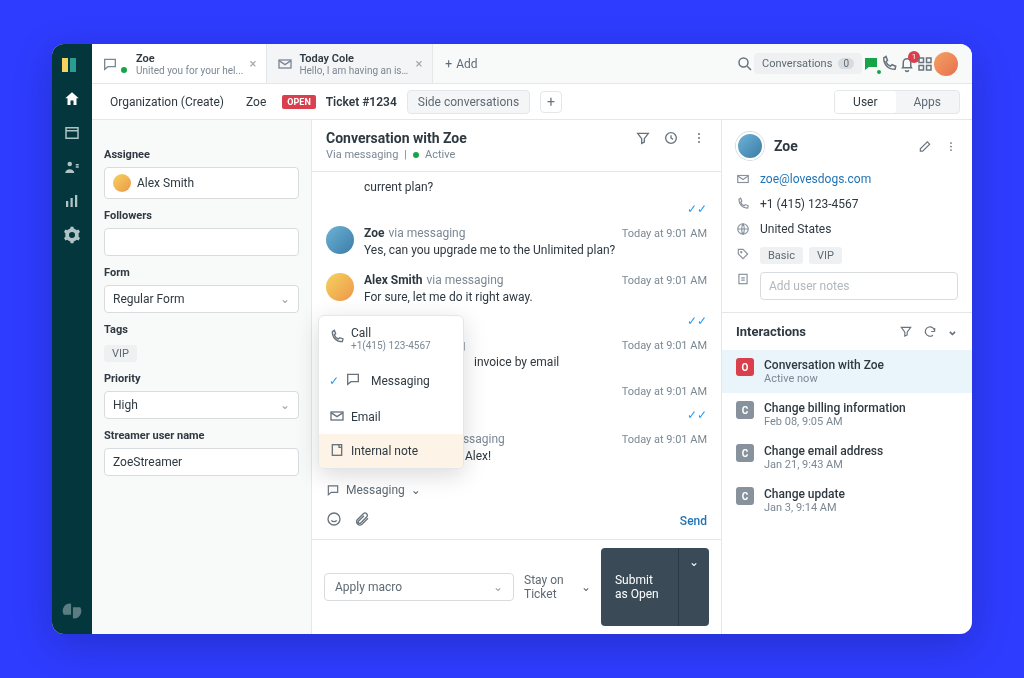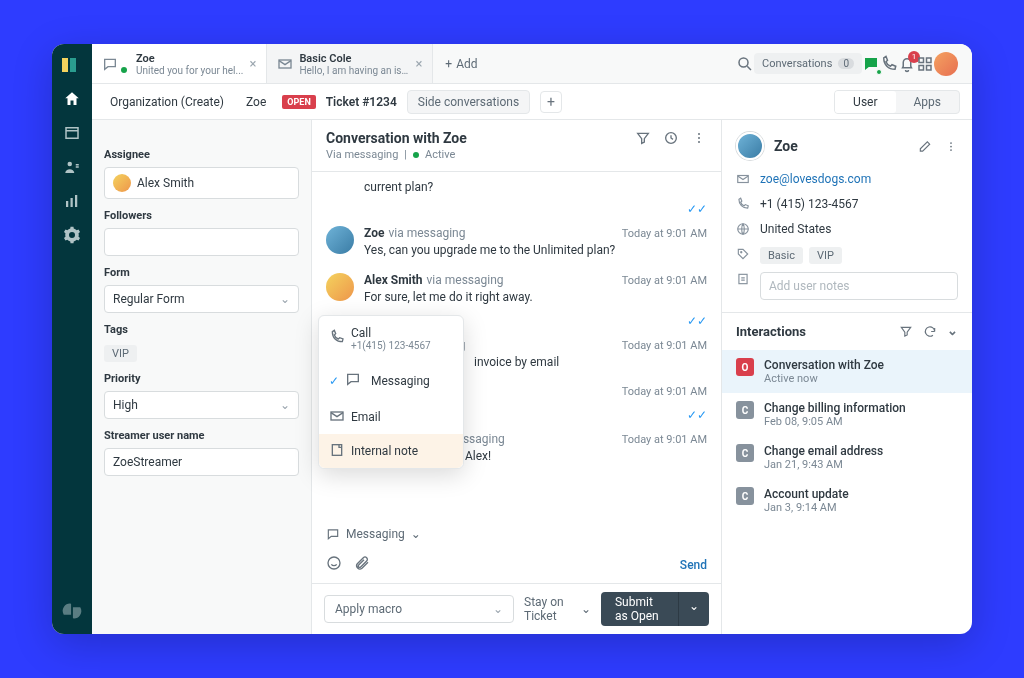--- a/index.html
+++ b/index.html
@@ -89,21 +89,21 @@
 .composer-channel { padding: 6px 14px; font-size:12px; color:#5d6a75; display:flex; align-items:center; gap:6px;}
 .composer-channel .ci{ width:14px; height:14px; color:#68737d;}
 .composer-row { padding: 8px 14px; display:flex; align-items:center; gap:12px; color:#68737d;}
 .composer-row .send { margin-left:auto; color:#1f73b7; font-size:12px; font-weight:500;}
 
 .footer { border-top: 1px solid #e4e7e9; padding: 8px 12px; display:flex; align-items:center; gap: 10px;}
 .macro { flex: 0 0 190px; border:1px solid #d8dcde; border-radius:4px; padding: 6px 10px; font-size:12px; color:#5d6a75; display:flex;justify-content:center;}
 .macro::after{content:"⌄"; margin-left:auto; color:#9aa5ae;}
 .footer .stay { margin-left:auto; font-size:12px; color:#5d6a75; display:flex; align-items:center; gap:4px;}
 .submit { background:#3a4a56; color:#fff; font-size:12px; border-radius:4px; display:flex;}
-.submit .sb { padding: 3px 14px; border-right:1px solid #2d3a44;}
+.submit .sb { padding: 25px 14px; border-right:1px solid #2d3a44;}
 .submit .sd { padding: 7px 10px;}
 
 .usercol { width: 250px; display:flex; flex-direction:column; }
 .userhead { padding: 12px 14px; display:flex; align-items:center; gap:10px;}
 .userhead .uava{ width:28px; height:28px; border-radius:50%; border: 2px solid #fff; box-shadow: 0 0 0 1px #d8dcde; background: linear-gradient(135deg,#6fb3d8,#3a7ca5);}
 .userhead .uname{ font-weight:700; color:#2f3941; font-size: 14px;}
 .userhead .uicons{ margin-left:auto; display:flex; gap:12px; color:#68737d;}
 .uinfo { padding: 0 14px 12px; display:flex; flex-direction:column; gap:8px; border-bottom:1px solid #e4e7e9;}
 .urow { display:flex; align-items:flex-start; gap:10px; font-size: 12px; color:#2f3941;}
 .urow .ui { width:14px; color:#87929d; flex-shrink:0;}
@@ -184,21 +184,21 @@
             <span class="tsub">United you for your hel...</span>
           </div>
         <span class="tclose">×</span>
       </div>
       <div class="tab inactive">
         <div class="tico"><svg viewBox="0 0 24 24" fill="none" stroke="currentColor" stroke-width="2">
               <rect x="3" y="6" width="18" height="12"></rect>
               <path d="M3 7l9 6 9-6"></path>
             </svg></div>
         <div class="ttxt">
-            <span class="ttitle">Basic Cole</span>
+            <span class="ttitle">Today Cole</span>
             <span class="tsub">Hello, I am having an is...</span>
           </div>
         <span class="tclose">×</span>
       </div>
       <div class="addtab">
           <span>+</span>
           <span>Add</span>
         </div>
       <div class="tools">
         <div class="tool-ico">
@@ -506,21 +506,21 @@
           <div class="intitem">
             <div class="ibadge closed">C</div>
             <div>
                 <div class="ititle">Change email address</div>
                 <div class="itime">Jan 21, 9:43 AM</div>
               </div>
           </div>
           <div class="intitem">
             <div class="ibadge closed">C</div>
             <div>
-                <div class="ititle">Account update</div>
+                <div class="ititle">Change update</div>
                 <div class="itime">Jan 3, 9:14 AM</div>
               </div>
           </div>
         </div>
       </div>
     </div>
   </div>
 </div>
 
 </body></html>

